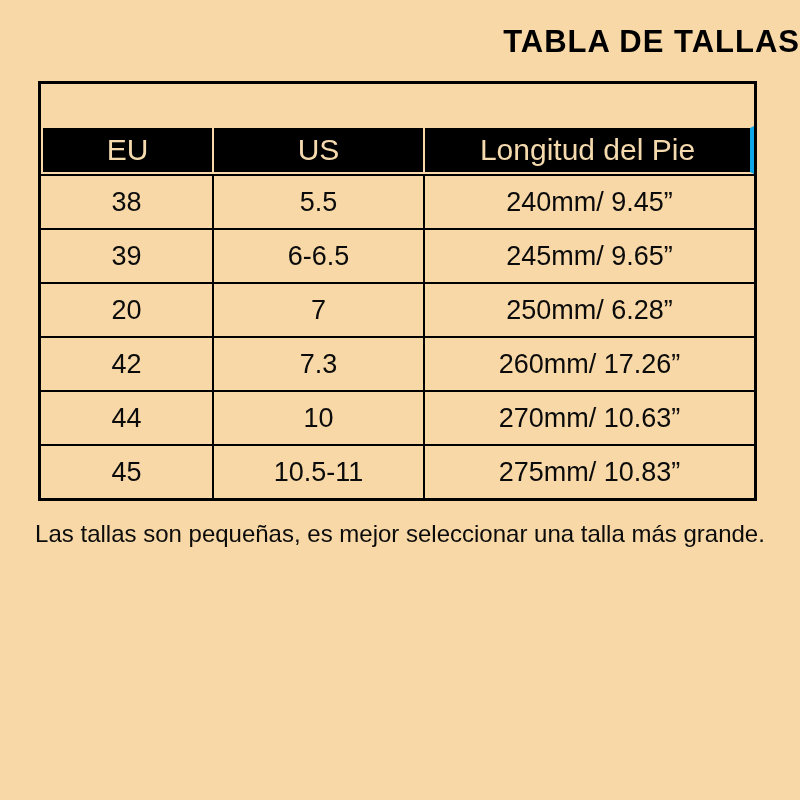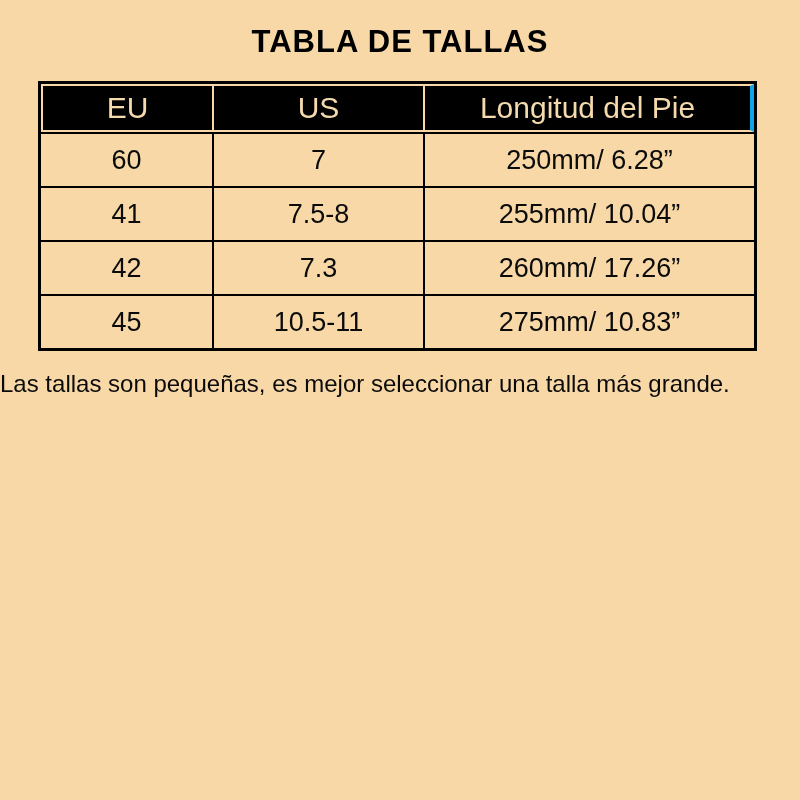--- a/index.html
+++ b/index.html
@@ -9,40 +9,41 @@
     height: 800px;
     background: #F8D8A6;
     font-family: "Liberation Sans", sans-serif;
     color: #111111;
     overflow: hidden;
   }
   * { box-sizing: border-box; }
 
   .page-title {
     padding-top: 23px;
-    text-align: center;
+    text-align: right;
     font-size: 31px;
     font-weight: bold;
     letter-spacing: 1px;
     color: #000000;
     line-height: 37px;
   }
 
   .table-wrap {
     margin: 21px 0 0 38px;
     width: 719px;
     border: 3px solid #000000;
     background: #F8D8A6;
   }
 
   table.size-table {
     width: 713px;
     border-collapse: separate;
     border-spacing: 0;
     table-layout: fixed;
+    margin-top: 42px;
   }
 
   th.header-cell {
     background: #000000;
     color: #F5DAAE;
     font-size: 30px;
     font-weight: normal;
     height: 48px;
     text-align: center;
     vertical-align: middle;
@@ -57,20 +58,21 @@
     height: 54px;
     text-align: center;
     vertical-align: middle;
     border-top: 2px solid #000000;
     border-left: 2px solid #000000;
   }
   td.data-cell:first-child { border-left: none; }
 
   .footer-note {
     margin-top: 19px;
+    text-align: center;
     font-size: 24px;
     color: #0b0b0b;
   }
 </style>
 </head>
 <body>
 
 <div class="page-title">TABLA DE TALLAS</div>
 
 <div class="table-wrap">
@@ -82,33 +84,43 @@
     </colgroup>
     <thead>
       <tr>
         <th class="header-cell">EU</th>
         <th class="header-cell">US</th>
         <th class="header-cell">Longitud del Pie</th>
       </tr>
     </thead>
     <tbody>
       <tr>
-        <td class="data-cell">60</td>
+        <td class="data-cell">38</td>
+        <td class="data-cell">5.5</td>
+        <td class="data-cell">240mm/ 9.45”</td>
+      </tr>
+      <tr>
+        <td class="data-cell">39</td>
+        <td class="data-cell">6-6.5</td>
+        <td class="data-cell">245mm/ 9.65”</td>
+      </tr>
+      <tr>
+        <td class="data-cell">20</td>
         <td class="data-cell">7</td>
         <td class="data-cell">250mm/ 6.28”</td>
-      </tr>
-      <tr>
-        <td class="data-cell">41</td>
-        <td class="data-cell">7.5-8</td>
-        <td class="data-cell">255mm/ 10.04”</td>
       </tr>
       <tr>
         <td class="data-cell">42</td>
         <td class="data-cell">7.3</td>
         <td class="data-cell">260mm/ 17.26”</td>
+      </tr>
+      <tr>
+        <td class="data-cell">44</td>
+        <td class="data-cell">10</td>
+        <td class="data-cell">270mm/ 10.63”</td>
       </tr>
       <tr>
         <td class="data-cell">45</td>
         <td class="data-cell">10.5-11</td>
         <td class="data-cell">275mm/ 10.83”</td>
       </tr>
     </tbody>
   </table>
 </div>
 

